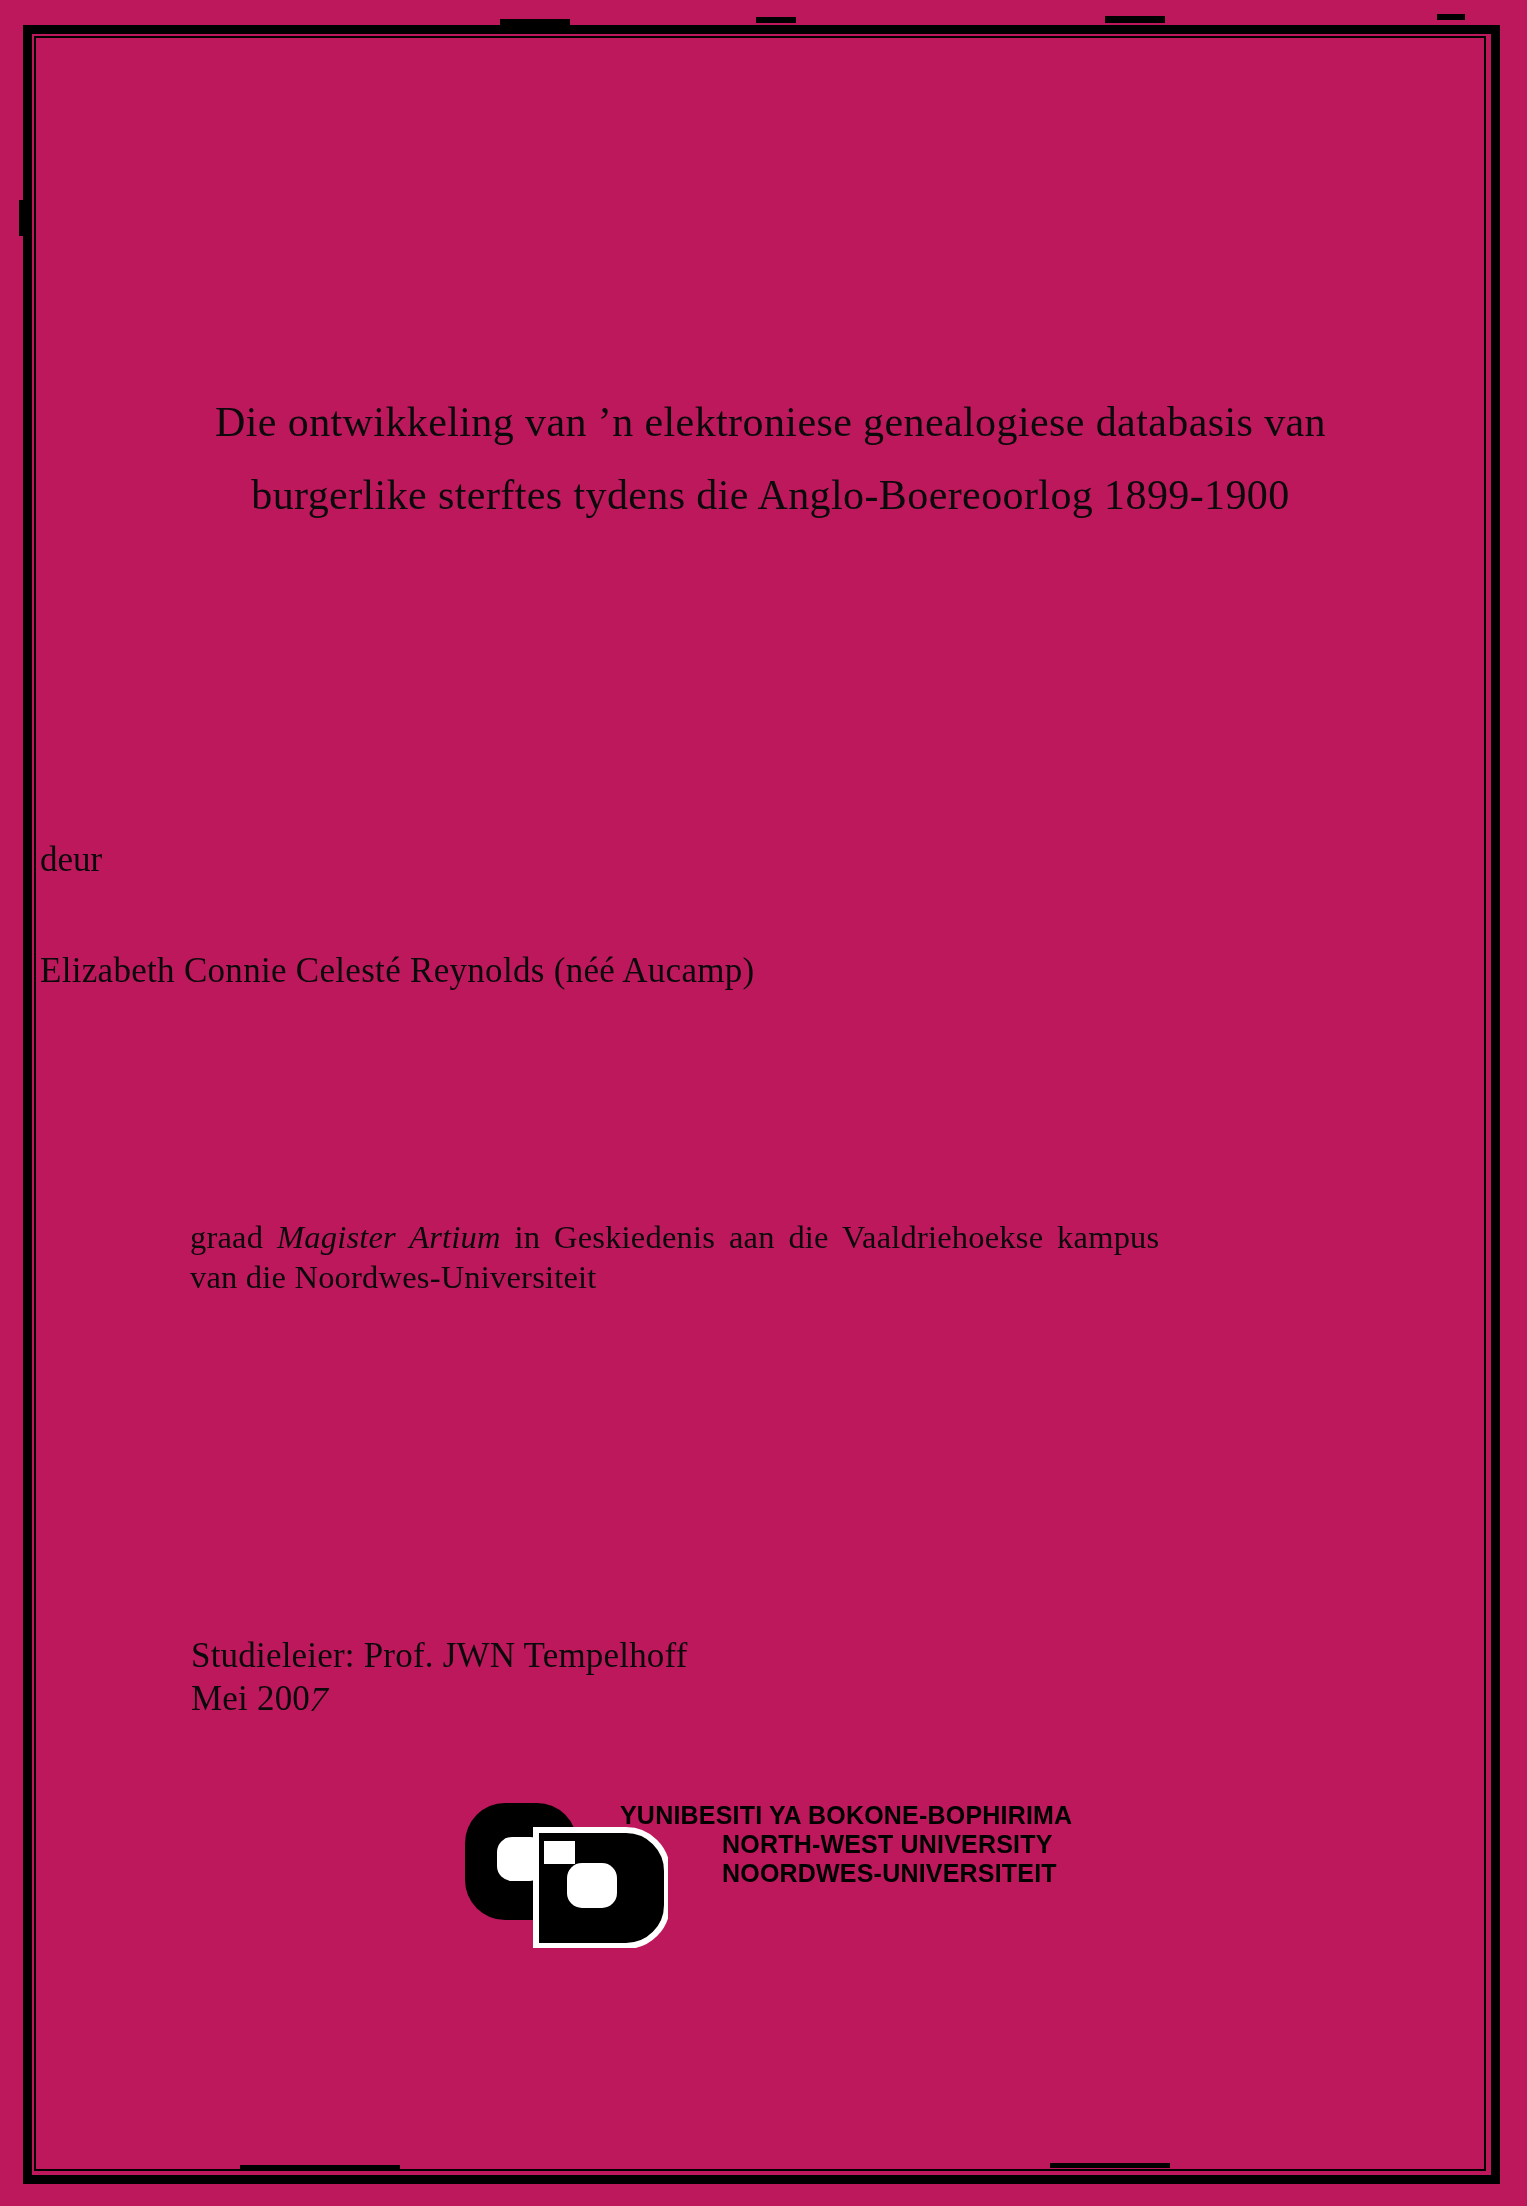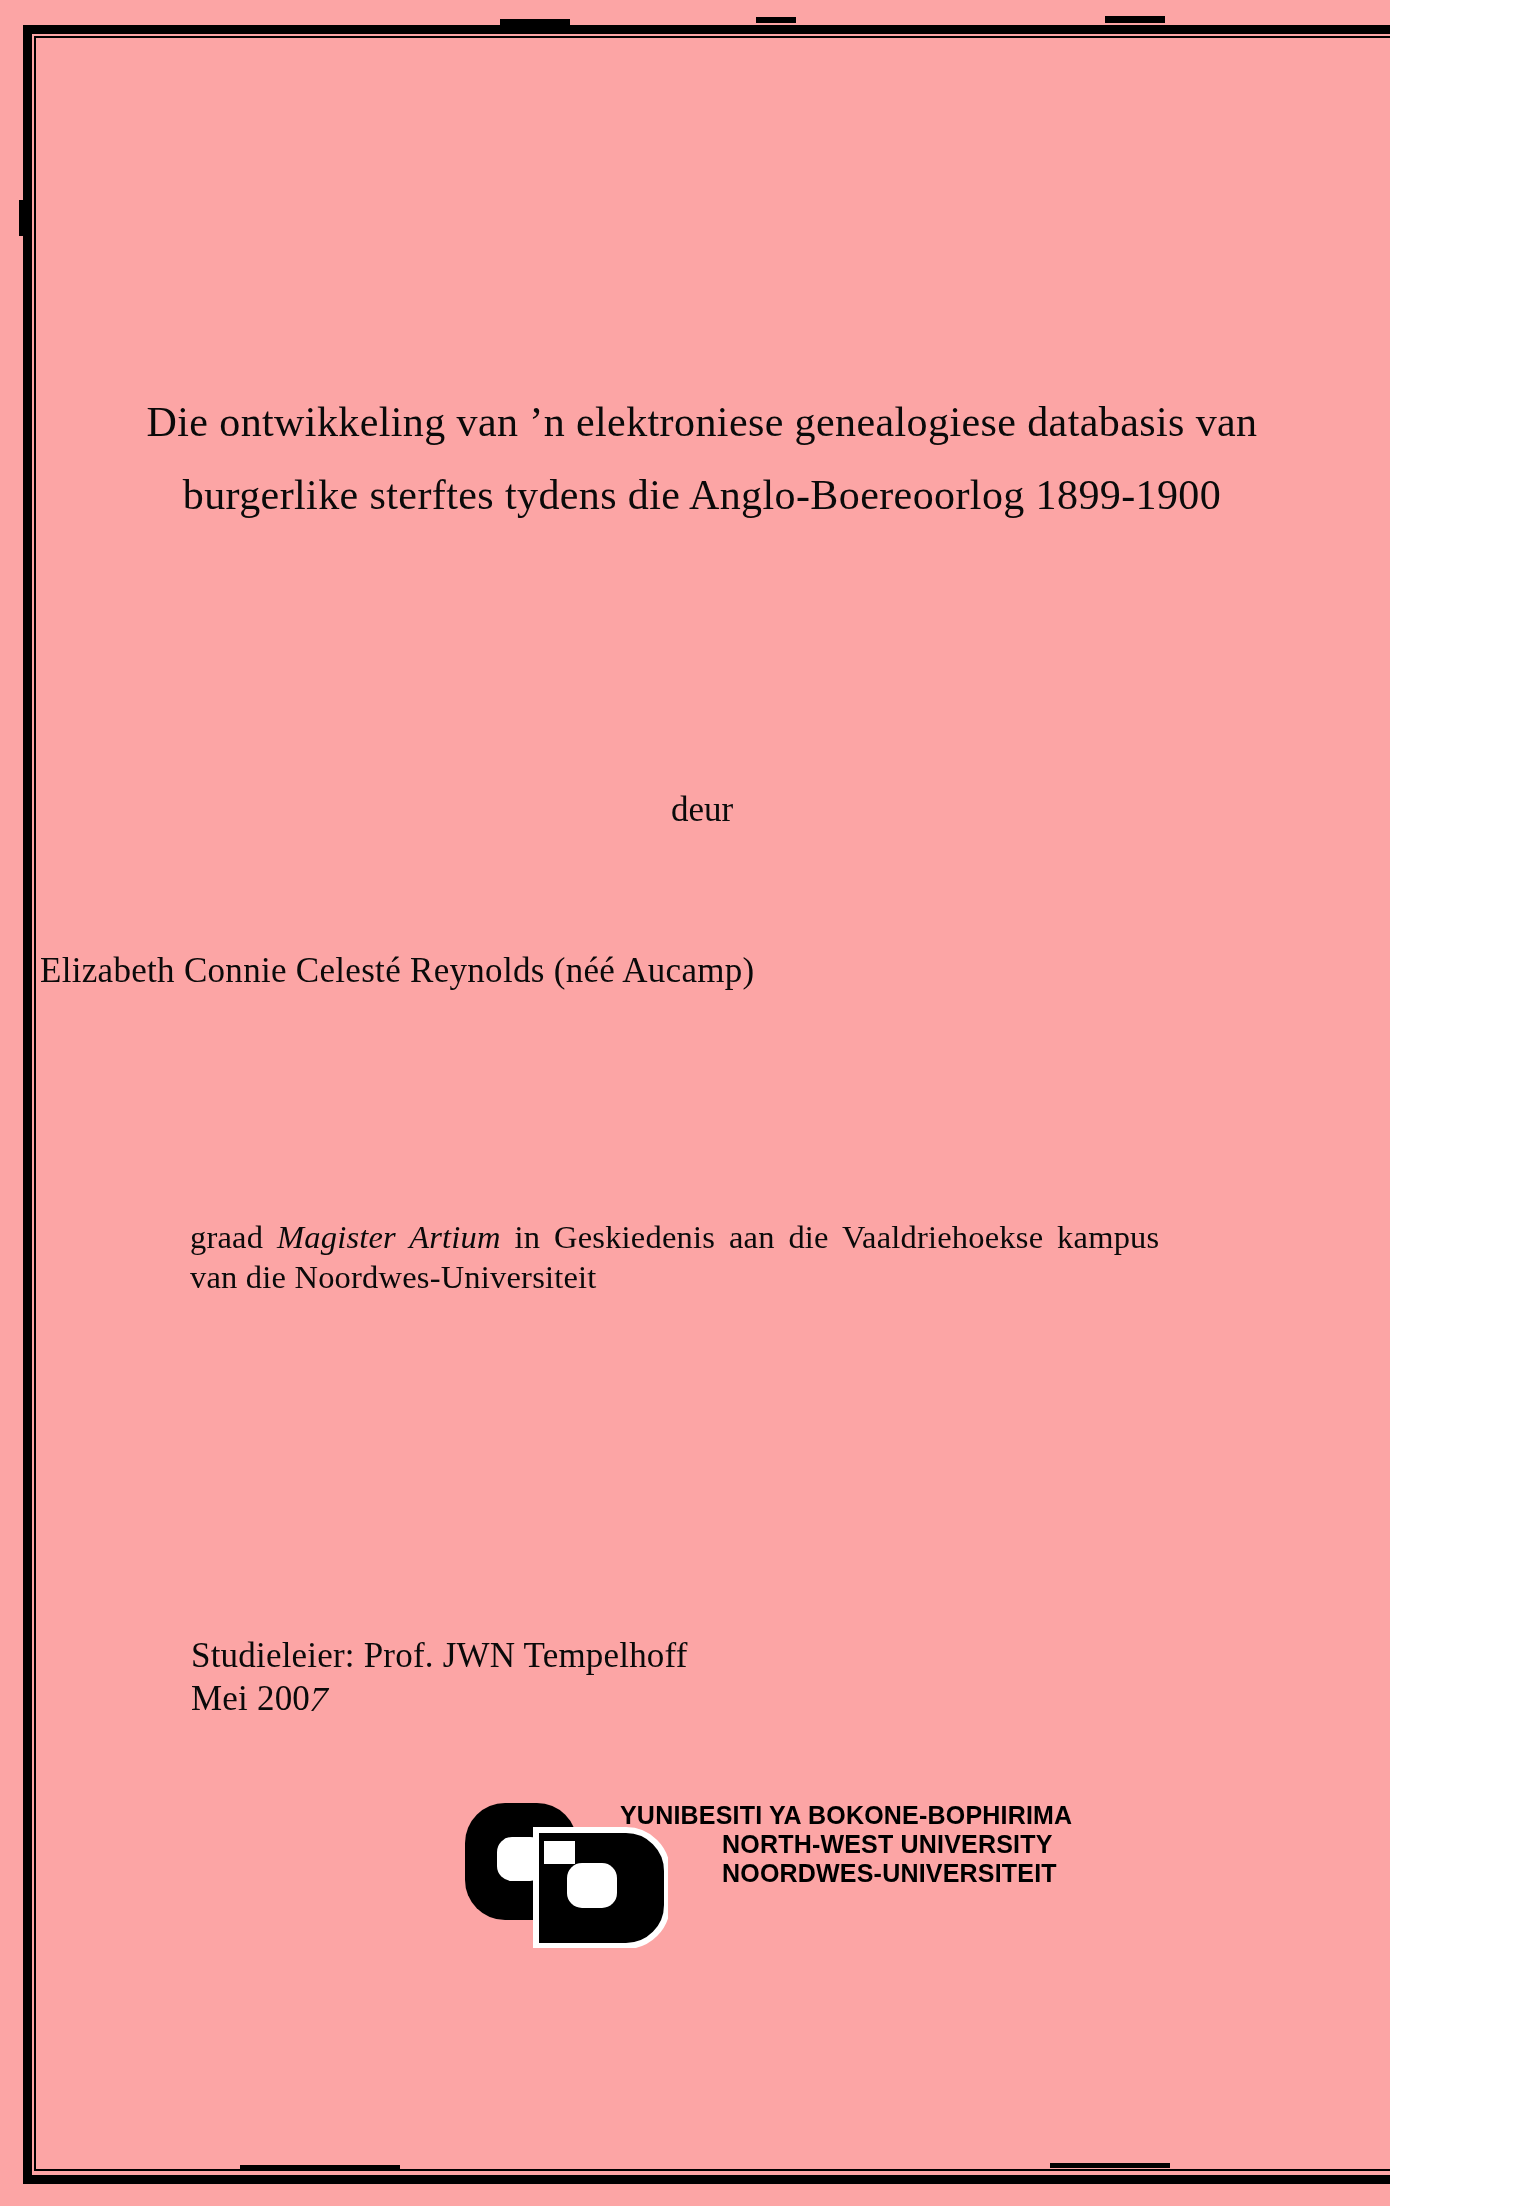--- a/index.html
+++ b/index.html
@@ -1,30 +1,30 @@
 <!DOCTYPE html>
 <html><head>
 <meta charset="utf-8">
 <style>
   html,body{margin:0;padding:0;background:#ffffff;}
   .page{
-    position:relative;width:1382px;height:2206px;background:#fca5a5;
-    font-family:"Liberation Serif",serif;color:#0a0a0a;overflow:hidden;padding-left:8px;
+    position:relative;width:1527px;height:2206px;background:#be185d;
+    font-family:"Liberation Serif",serif;color:#0a0a0a;overflow:hidden;
   }
   
   .frame-outer{position:absolute;left:23px;top:25px;width:1477px;height:2159px;
     border:9px solid #000;box-sizing:border-box;}
   .frame-inner{position:absolute;left:34px;top:36px;width:1452px;height:2135px;
     border:2px solid #000;box-sizing:border-box;}
   .artifact{position:absolute;background:#000;}
 
   .center-layer{position:absolute;left:40px;right:26px;}
 
   .title{top:386px;font-size:42px;line-height:73px;text-align:center;letter-spacing:.4px;}
-  .byline{top:790px;font-size:35px;text-align:center;}
+  .byline{top:840px;font-size:35px;text-align:left;}
   .author{top:951px;font-size:35px;letter-spacing:.3px;}
 
   .statement{position:absolute;left:190px;top:1217px;width:1141px;
     font-size:32.5px;line-height:40px;letter-spacing:.2px;}
   .statement .l1{text-align:justify;text-align-last:justify;}
   .statement .l2{word-spacing:5.5px;}
   .statement .italic{font-style:italic;}
 
   .supervisor-block{position:absolute;left:191px;top:1635px;
     font-size:35px;line-height:42.5px;letter-spacing:.2px;}

